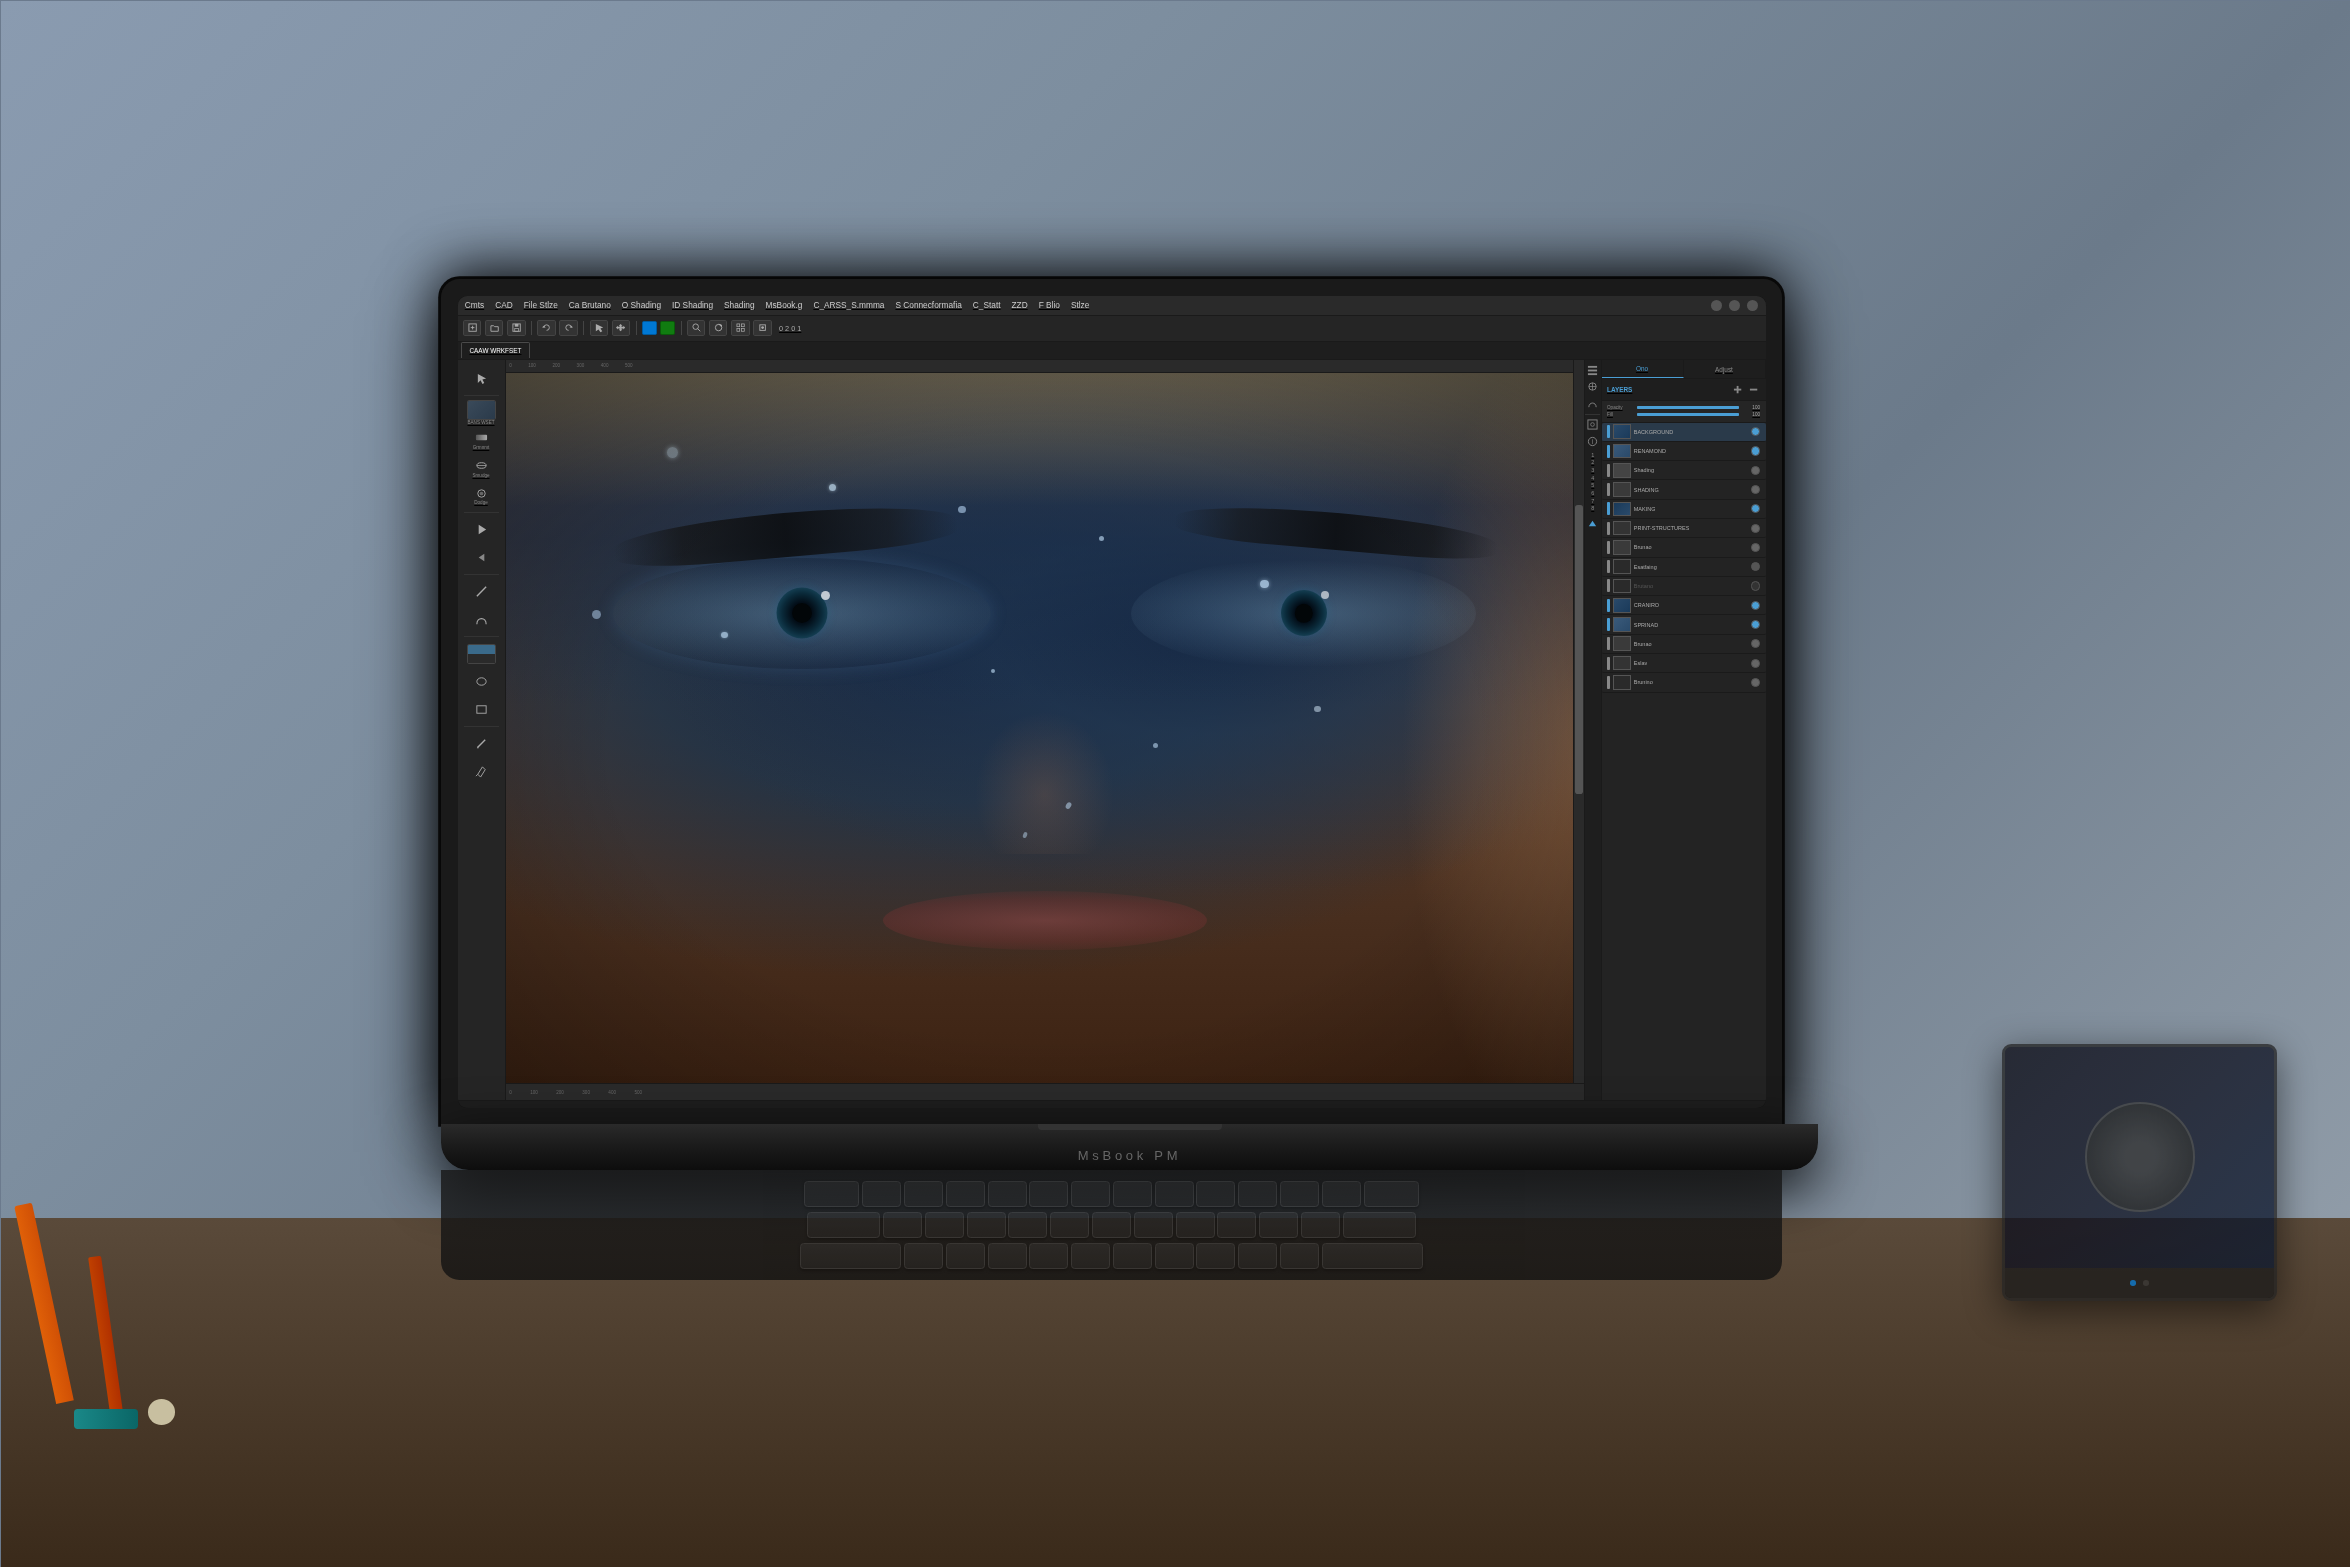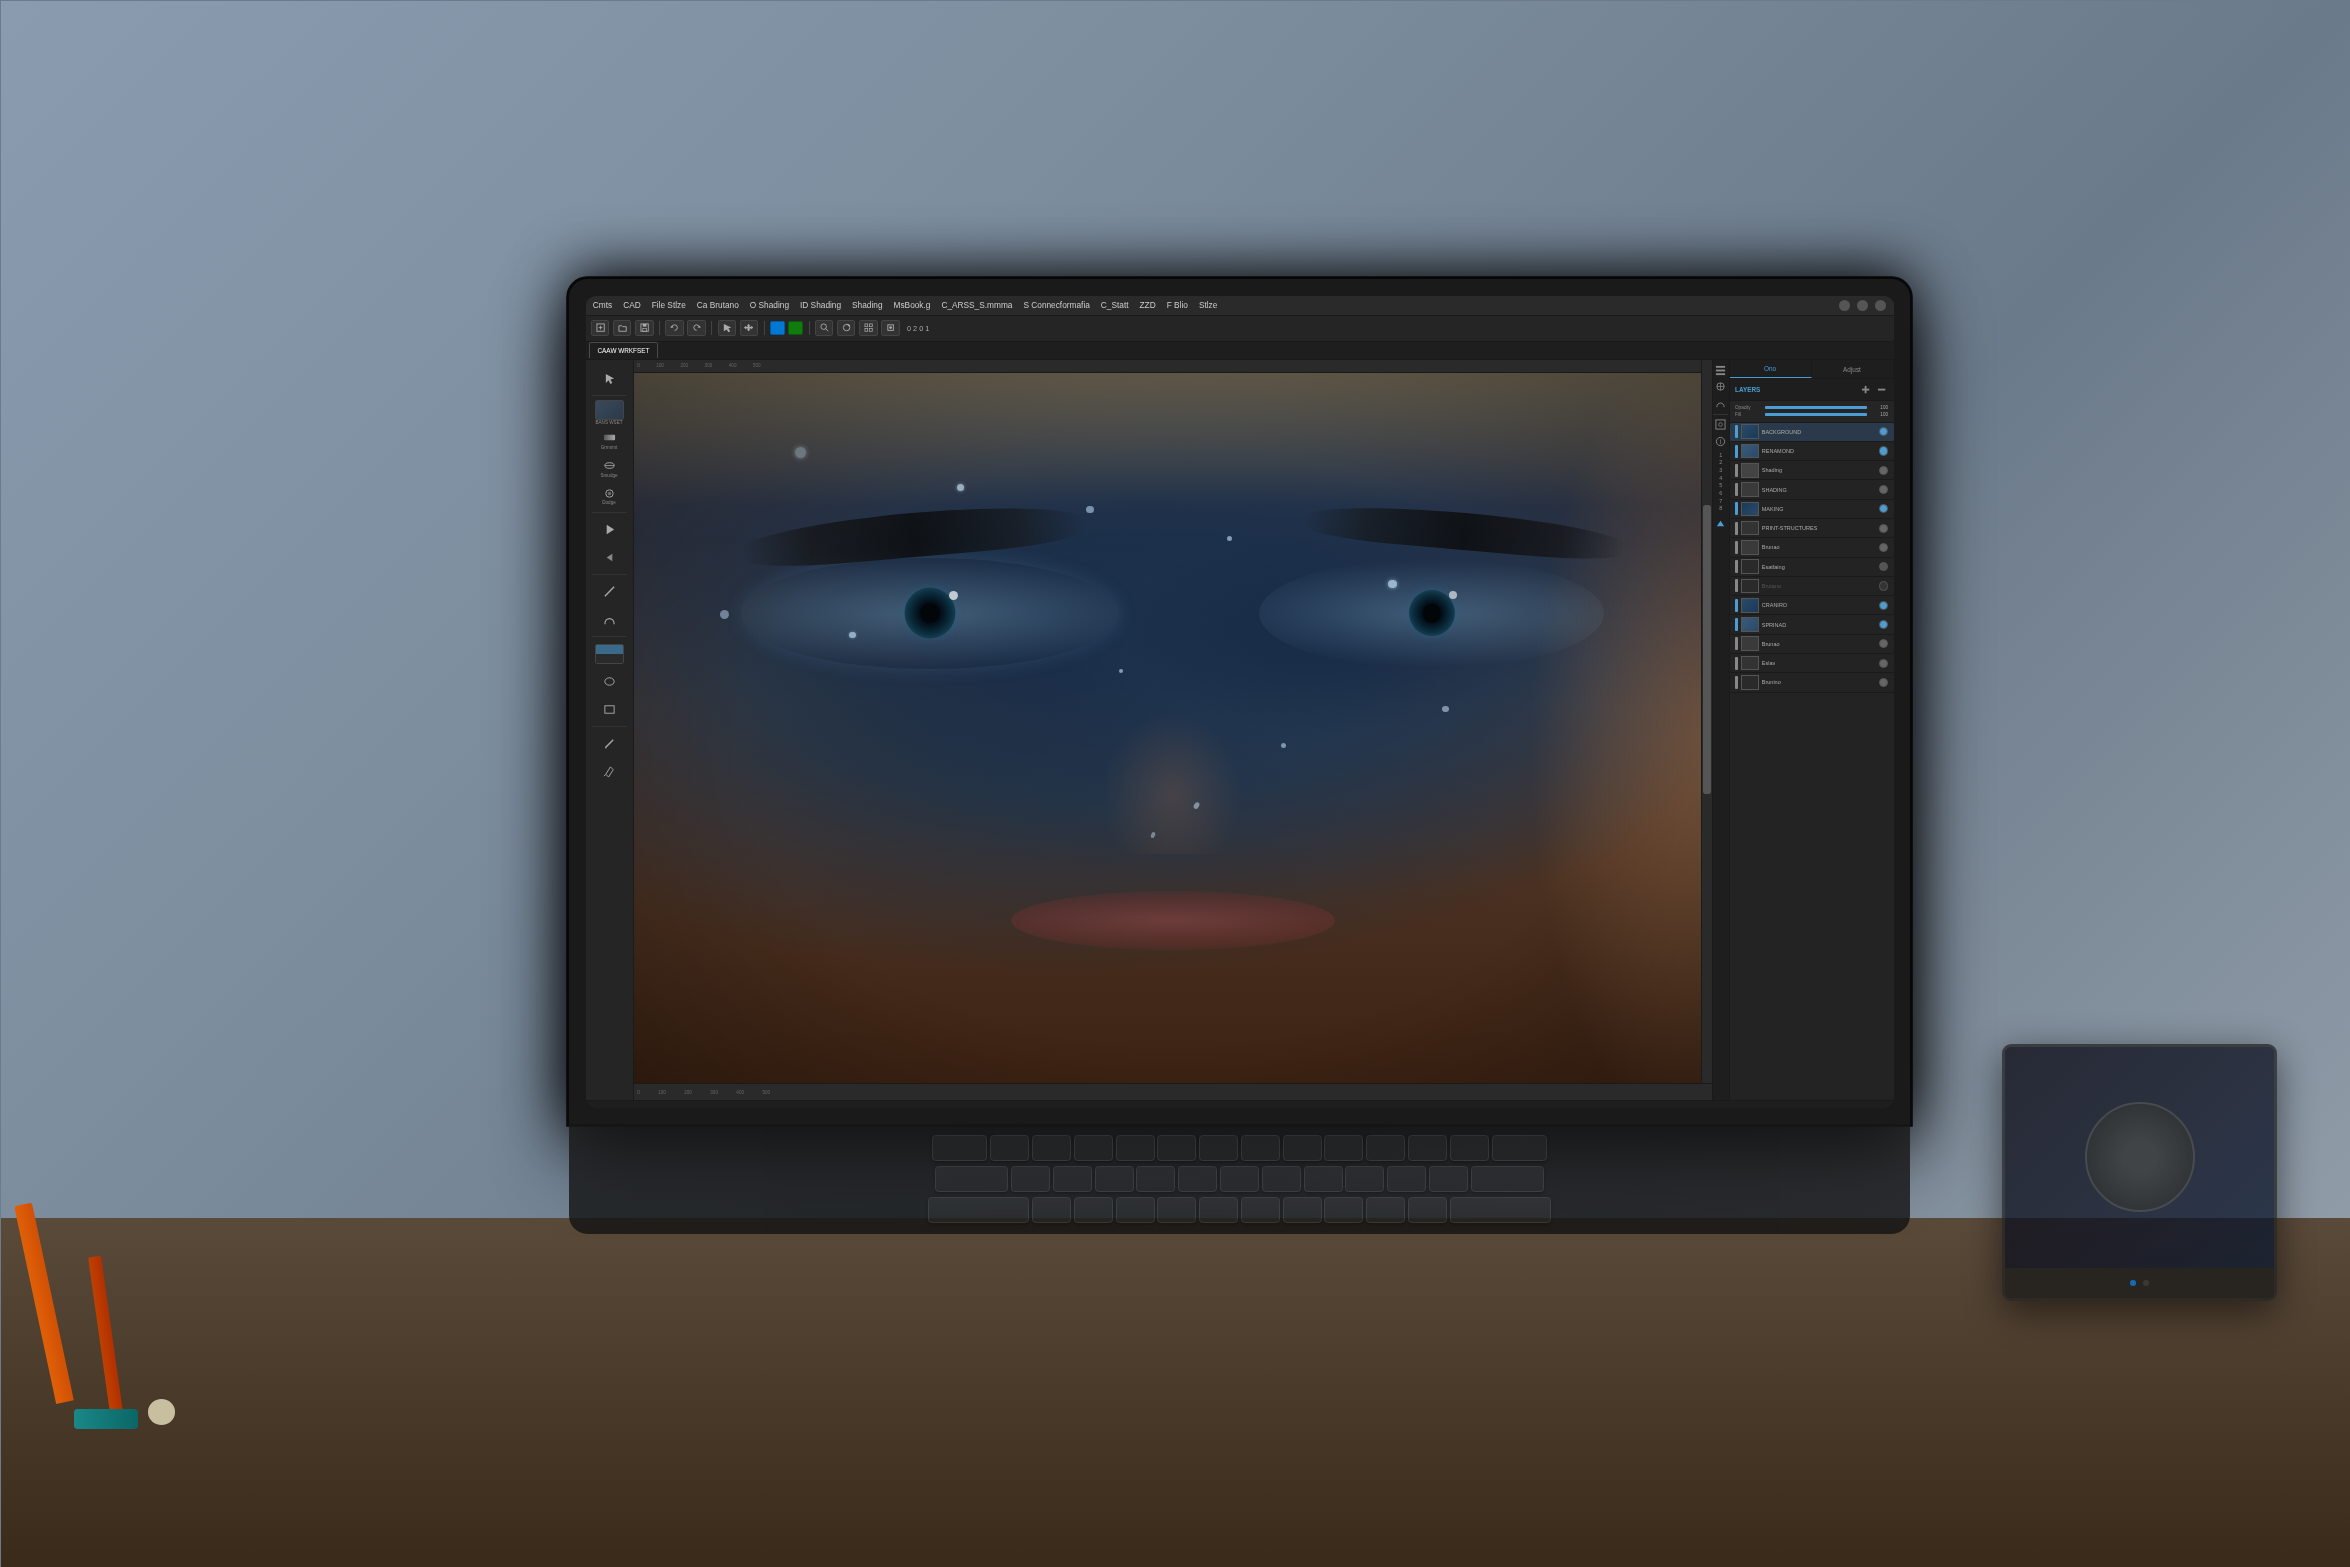--- a/index.html
+++ b/index.html
@@ -31,21 +31,22 @@
       background: linear-gradient(180deg, #5a4a3a 0%, #4a3a2a 50%, #3a2a1a 100%);
     }
 
     
     .laptop-outer {
       position: relative;
       width: 1469px;
       height: 1010px;
       display: flex;
       flex-direction: column;
-      align-items: flex-end;
+      align-items: flex-start;
+      text-decoration: underline;
     }
 
     
     .laptop-lid {
       width: 1341px;
       height: 845px;
       background: #1a1a1a;
       border-radius: 18.4px 18.4px 0 0;
       padding: 16.5px;
       box-shadow:
@@ -1032,20 +1033,24 @@
           
           
           
           
         </div>
 
       </div>
     </div>
   </div>
 
+  <div class="laptop-base">
+    <div class="laptop-hinge"></div>
+    <div class="laptop-brand">MsBook PM</div>
+  </div>
 
   <div class="keyboard">
 
     <div style="width:100%;display:flex;gap:2.8px;justify-content:center;">
       <div class="key wide"></div>
       <div class="key"></div>
       <div class="key"></div>
       <div class="key"></div>
       <div class="key"></div>
       <div class="key"></div>

